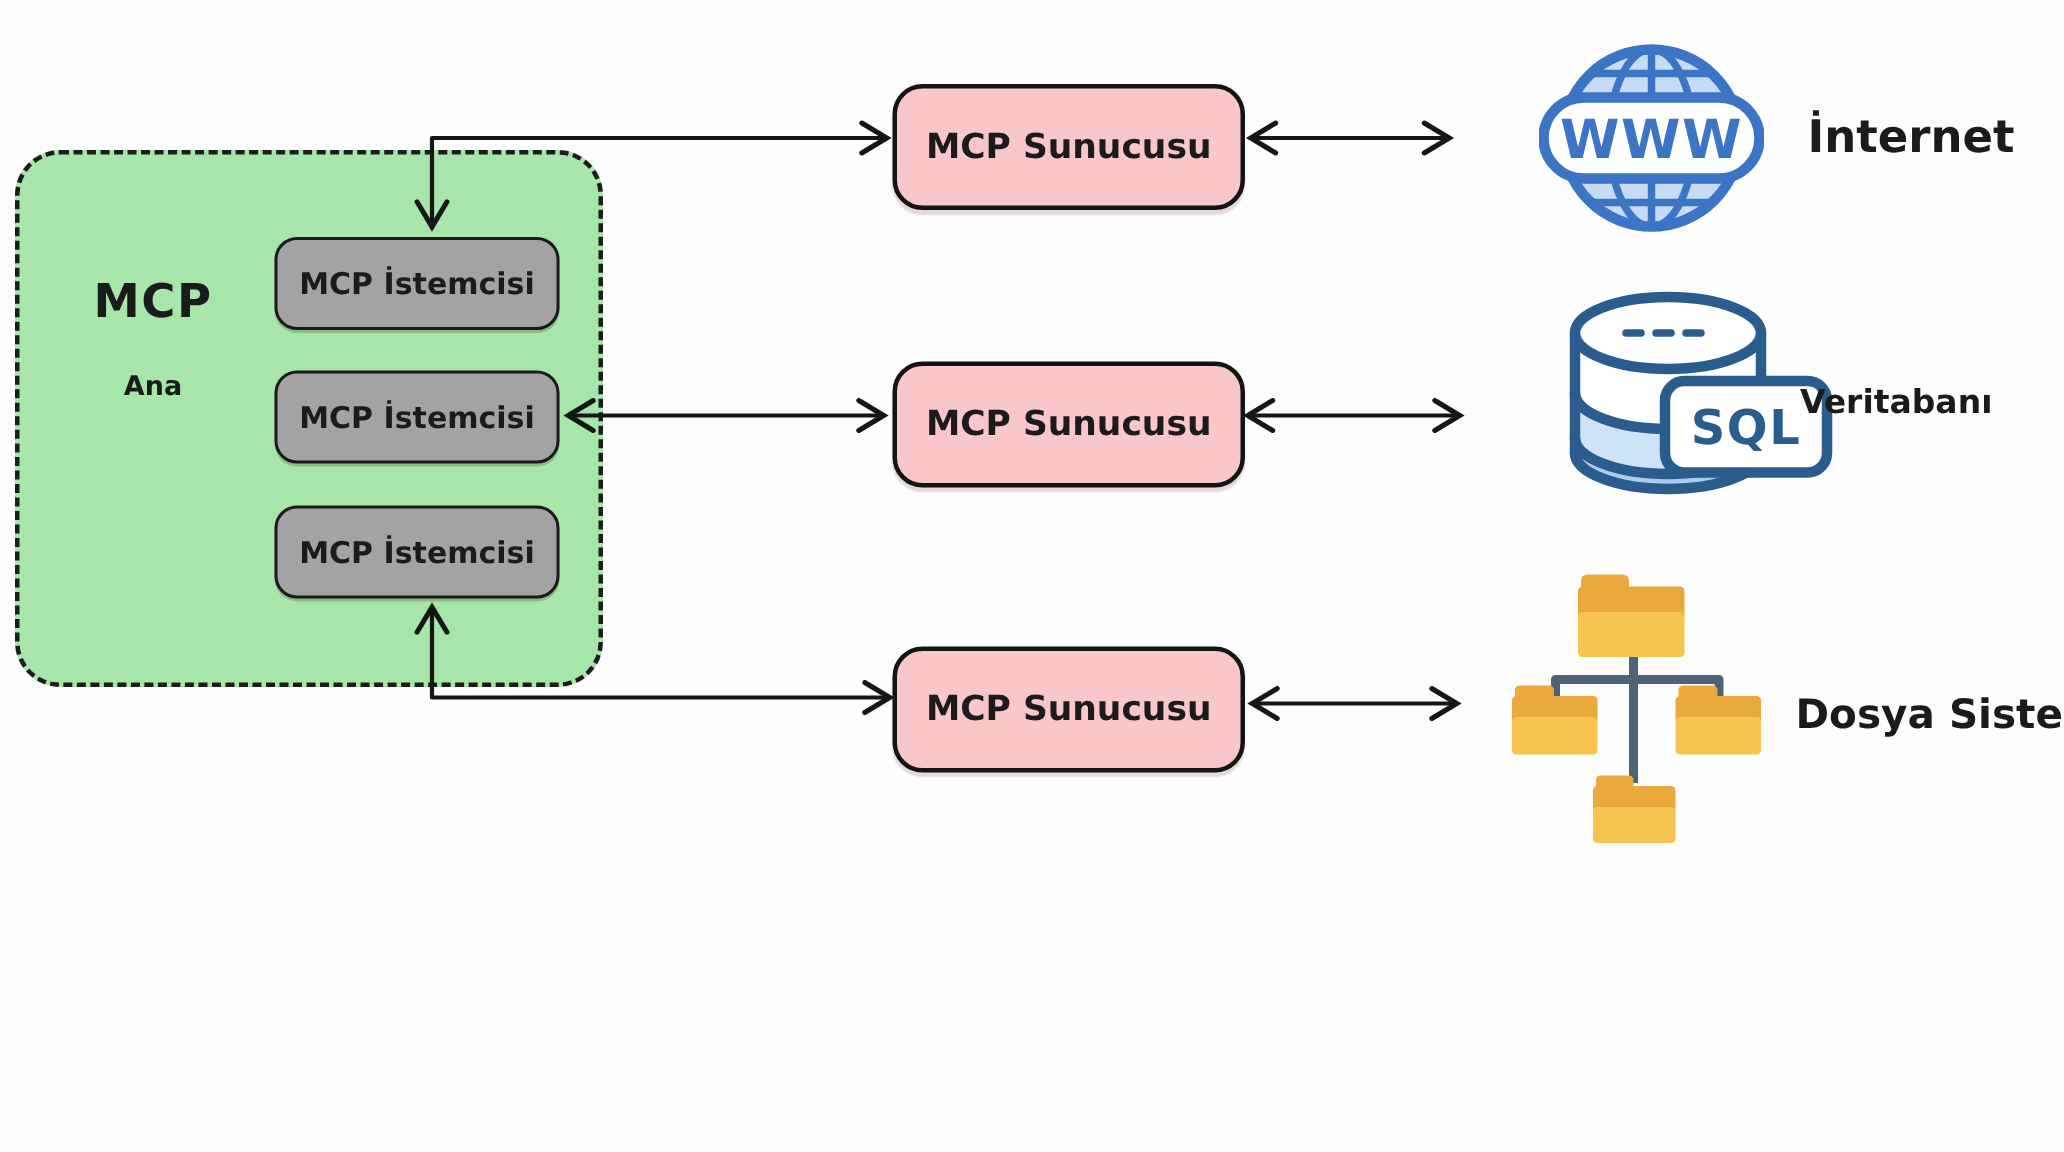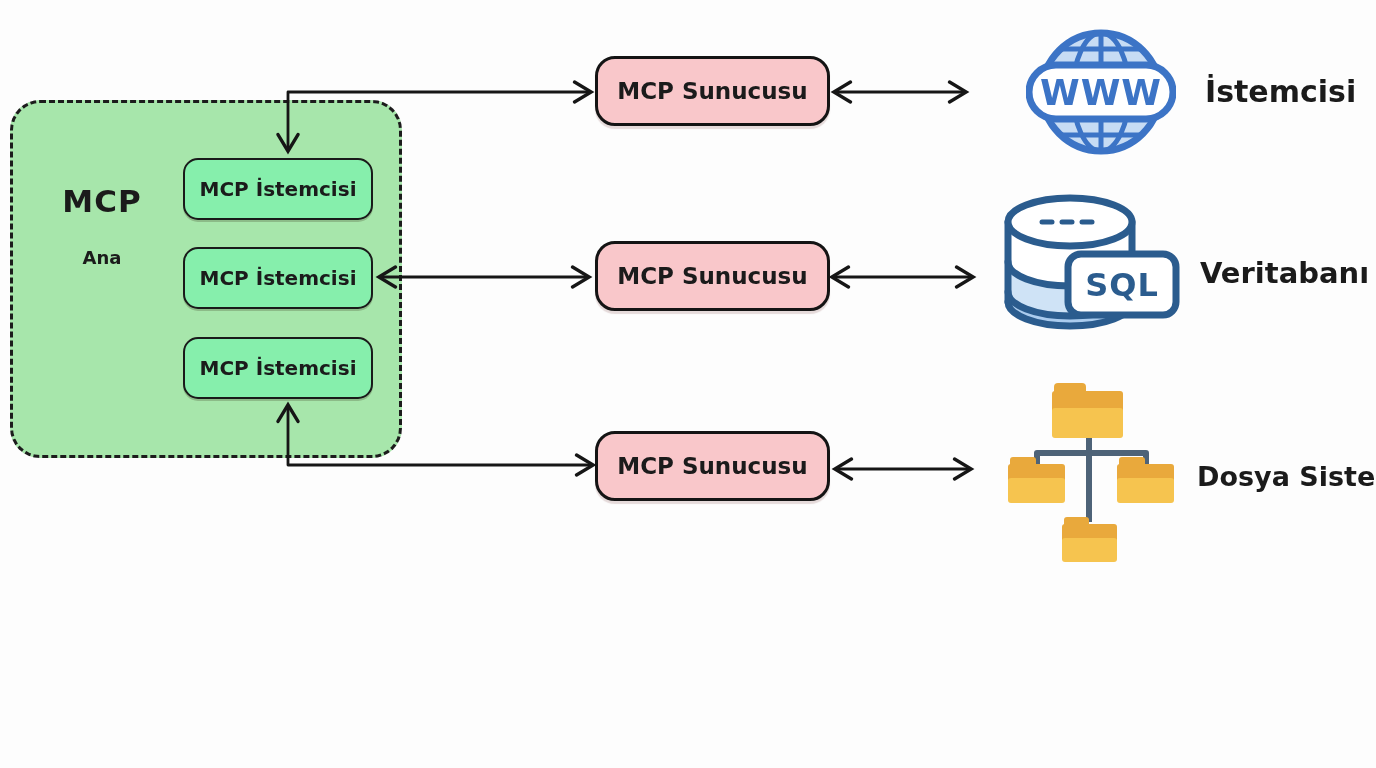--- a/index.html
+++ b/index.html
@@ -22,53 +22,53 @@
   .host-title{
     left:18px;top:183px;width:168px;
     text-align:center;z-index:1;
   }
   .host-title .l1{font-size:31px;font-weight:600;margin:0 0 28px 0;letter-spacing:1px;}
   .host-title .l2{font-size:18px;font-weight:600;margin:0 0 10px 0;}
   .host-title .l3{font-size:26px;font-weight:600;margin:0;}
   
   .client-box{
     left:183px;width:190px;height:62px;
-    background:#86efac;
+    background:#a3a3a3;
     border:2.5px solid #1a1a1a;
     border-radius:15px;
     box-sizing:border-box;
     display:flex;align-items:center;justify-content:center;
     font-size:20px;font-weight:600;
     z-index:3;
     box-shadow:0 2px 0 rgba(60,60,30,0.25);
   }
   .client-1{top:158px;} .client-2{top:247px;} .client-3{top:337px;}
   
   .server-box{
-    left:595px;width:235px;height:70px;
+    left:595px;width:235px;height:84px;
     background:#f9c7ca;
     border:3px solid #141414;
     border-radius:20px;
     box-sizing:border-box;
     display:flex;align-items:center;justify-content:center;
     font-size:23px;font-weight:600;
     z-index:3;
     box-shadow:0 3px 1px rgba(120,60,60,0.18);
   }
   .server-1{top:56px;} .server-2{top:241px;} .server-3{top:431px;}
   
   .arrows{left:0;top:0;z-index:2;pointer-events:none;}
   
   .res-label{font-weight:600;z-index:3;white-space:nowrap;}
   .label-internet{left:1205px;top:74px;font-size:30px;}
-  .label-db{left:1200px;top:256px;font-size:29px;}
+  .label-db{left:1200px;top:256px;font-size:22px;}
   .label-fs{left:1197px;top:461px;font-size:27px;}
   .icon-wrap{z-index:3;}
   .globe-wrap{left:1026px;top:13px;}
-  .db-wrap{left:998px;top:192px;}
+  .db-wrap{left:1040px;top:192px;}
   .fs-wrap{left:1000px;top:378px;}
 </style>
 </head>
 <body>
 
 <div class="abs host-box"></div>
 <div class="abs host-title">
   <p class="l1">MCP</p>
   <p class="l2">Ana</p>
 </div>
@@ -113,21 +113,21 @@
   <svg width="150" height="158" viewBox="0 0 150 158">
     <circle cx="75" cy="79" r="59" fill="#c7dcf4" stroke="#3c74c6" stroke-width="7"></circle>
     <line x1="35" y1="36" x2="115" y2="36" stroke="#3c74c6" stroke-width="5"></line>
     <line x1="35" y1="122" x2="115" y2="122" stroke="#3c74c6" stroke-width="5"></line>
     <ellipse cx="75" cy="79" rx="28" ry="59" fill="none" stroke="#3c74c6" stroke-width="5"></ellipse>
     <line x1="75" y1="20" x2="75" y2="138" stroke="#3c74c6" stroke-width="5"></line>
     <rect x="3" y="52" width="144" height="54" rx="27" fill="#ffffff" stroke="#3c74c6" stroke-width="7"></rect>
     <text x="75" y="92" text-anchor="middle" font-size="36" font-weight="bold" font-family="DejaVu Sans, sans-serif" fill="#3c74c6" letter-spacing="1">WWW</text>
   </svg>
 </div>
-<div class="abs res-label label-internet">İstemcisi</div>
+<div class="abs res-label label-internet">İnternet</div>
 
 <div class="abs icon-wrap db-wrap">
   <svg width="190" height="150" viewBox="0 0 190 150">
     <path d="M 10,30 A 62 24 0 0 1 134,30 L 134,110 A 62 24 0 0 1 10,110 Z" fill="#ffffff"></path>
     <path d="M 10,70 A 62 24 0 0 0 134,70 L 134,100 A 62 24 0 0 1 10,100 Z" fill="#cfe3f6"></path>
     <path d="M 10,100 A 62 24 0 0 0 134,100 L 134,110 A 62 24 0 0 1 10,110 Z" fill="#abccee"></path>
     <g fill="none" stroke="#2b5c8e" stroke-width="7" stroke-linecap="round">
       <path d="M 10,70 A 62 24 0 0 0 134,70"></path>
       <path d="M 10,100 A 62 24 0 0 0 134,100"></path>
       <path d="M 10,110 A 62 24 0 0 0 134,110"></path>

